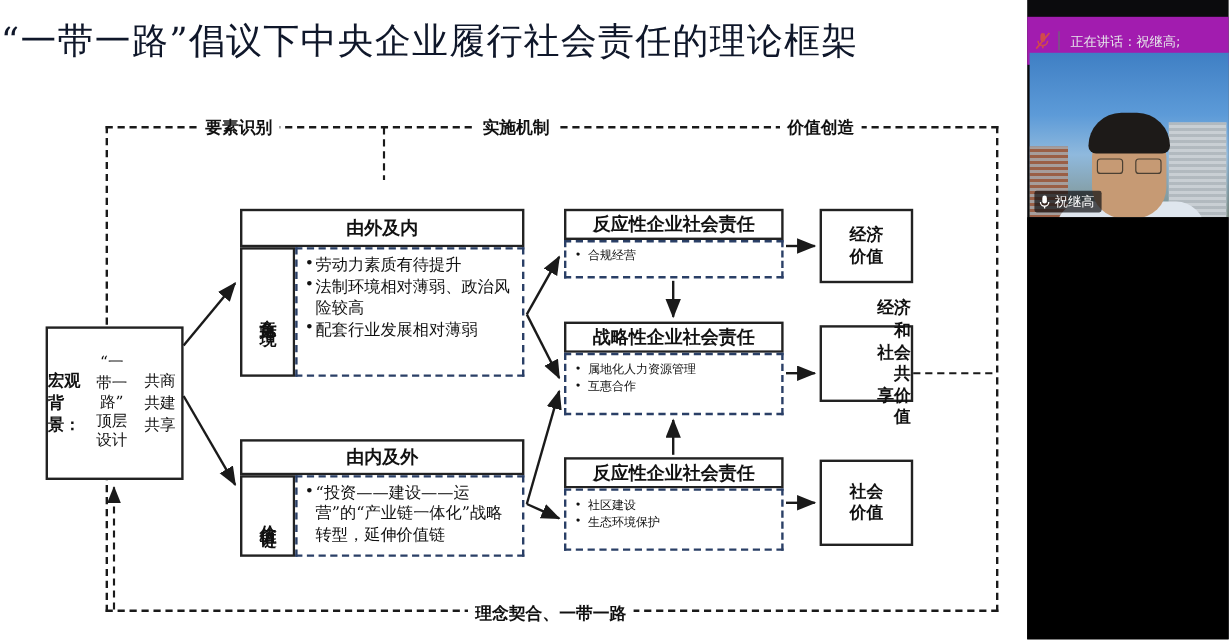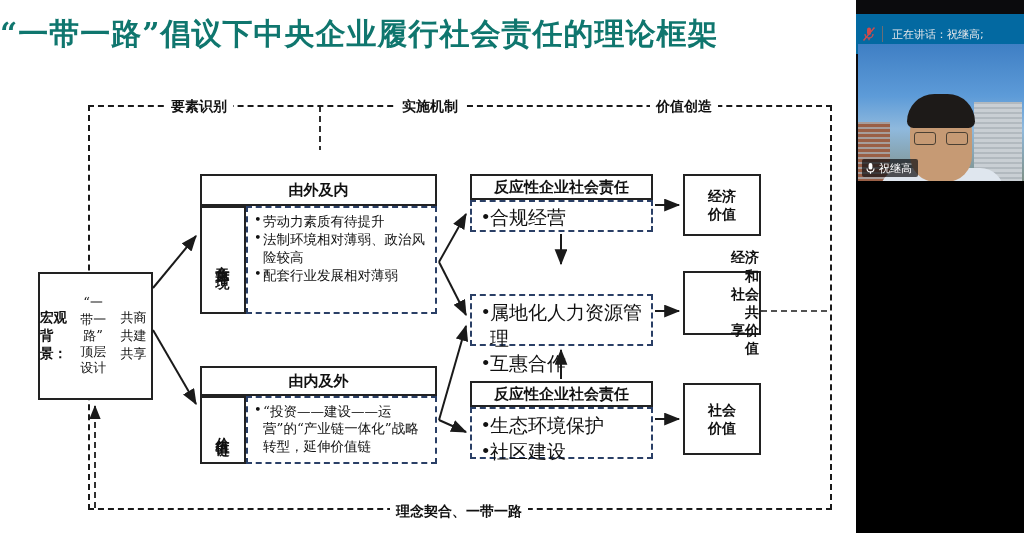--- a/index.html
+++ b/index.html
@@ -4,21 +4,21 @@
 <style>
   html,body{margin:0;padding:0;background:#fff;}
   body{width:1024px;height:533px;position:relative;overflow:hidden;
        font-family:"DejaVu Sans","Liberation Sans",sans-serif;}
 
   
   #slide{position:absolute;left:0;top:0;width:856px;height:533px;background:#fff;overflow:hidden;}
 
   #slide-title{position:absolute;left:0;top:14px;width:716px;text-align:center;
       font-family:"DejaVu Serif","Liberation Serif",serif;
-      font-weight:bold;font-size:30px;color:#0f766e;letter-spacing:1px;white-space:nowrap;}
+      font-weight:normal;font-size:30px;color:#0f172a;letter-spacing:1px;white-space:nowrap;}
 
   
   #outer-frame{position:absolute;left:88px;top:105px;width:744px;height:405px;
       border:2px dashed #1a1a1a;box-sizing:border-box;}
 
   .frame-label{position:absolute;background:#fff;padding:0 6px;
       font-family:"DejaVu Serif","Liberation Serif",serif;
       font-weight:bold;font-size:14px;color:#111;white-space:nowrap;}
 
   
@@ -45,33 +45,33 @@
       font-family:"DejaVu Serif","Liberation Serif",serif;font-weight:bold;font-size:14px;color:#111;
       writing-mode:vertical-rl;text-orientation:upright;letter-spacing:3px;}
 
   
   .bullets{position:absolute;box-sizing:border-box;padding:5px 4px 4px 6px;
       font-family:"DejaVu Serif","Liberation Serif",serif;font-size:13.5px;color:#111;line-height:1.28;}
   .bullets div{position:relative;padding-left:9px;margin-bottom:1px;}
   .bullets div:before{content:"\2022";position:absolute;left:0;top:-1px;font-size:13px;}
 
   .csr-bullets{position:absolute;box-sizing:border-box;padding:6px 4px 4px 8px;
-      font-family:Liberation Mono, monospace;font-size:19px;color:#111;line-height:1.35;}
+      font-family:Liberation Sans, sans-serif;font-size:10px;color:#111;line-height:1.35;}
   .csr-bullets div{position:relative;padding-left:10px;}
   .csr-bullets div:before{content:"\2022";position:absolute;left:0;top:-1px;}
 
   
   .vbox{display:flex;align-items:center;justify-content:center;text-align:right;
         font-weight:bold;font-size:14px;line-height:1.3;}
 
   svg.wires{position:absolute;left:0;top:0;width:856px;height:533px;overflow:visible;pointer-events:none;}
 
   
   #video-panel{position:absolute;left:856px;top:0;width:168px;height:533px;background:#0b0b0d;}
-  #speaking-bar{position:absolute;left:0;top:14px;width:168px;height:40px;background:#0369a1;
+  #speaking-bar{position:absolute;left:0;top:14px;width:168px;height:40px;background:#a21caf;
       display:flex;align-items:center;}
   #mic-muted{width:26px;display:flex;align-items:center;justify-content:center;}
   #bar-divider{width:1px;height:16px;background:#6a6d75;}
   #speaking-text{flex:1;padding-left:9px;font-size:11px;color:#e6e7ea;white-space:nowrap;
       font-family:"DejaVu Sans","Liberation Sans",sans-serif;}
 
   #video-tile{position:absolute;left:2px;top:44px;width:192px;height:137px;overflow:hidden;
       background:linear-gradient(#3f7fc4 0%,#5d9bd8 38%,#8fb9dd 62%,#7e8f86 100%);}
   .bldg{position:absolute;background:#c9cfd4;}
   .bldg:before{content:"";position:absolute;left:0;top:0;right:0;bottom:0;
@@ -123,31 +123,32 @@
   <div class="bullets" style="left:248px;top:398px;width:188px;height:64px;">
     <div>“投资——建设——运营”的“产业链一体化”战略转型，延伸价值链</div>
   </div>
 
   <div class="hdr" style="left:470px;top:174px;width:183px;height:26px;">反应性企业社会责任</div>
   <div class="dbox" style="left:470px;top:200px;width:183px;height:32px;"></div>
   <div class="csr-bullets" style="left:472px;top:201px;width:180px;">
     <div>合规经营</div>
   </div>
 
+  <div class="hdr" style="left:470px;top:268px;width:183px;height:26px;">战略性企业社会责任</div>
   <div class="dbox" style="left:470px;top:294px;width:183px;height:52px;"></div>
   <div class="csr-bullets" style="left:472px;top:296px;width:180px;">
     <div>属地化人力资源管理</div>
     <div>互惠合作</div>
   </div>
 
   <div class="hdr" style="left:470px;top:381px;width:183px;height:26px;">反应性企业社会责任</div>
   <div class="dbox" style="left:470px;top:407px;width:183px;height:52px;"></div>
   <div class="csr-bullets" style="left:472px;top:409px;width:180px;">
+    <div>社区建设</div>
     <div>生态环境保护</div>
-    <div>社区建设</div>
   </div>
 
   <div class="sbox vbox" style="left:683px;top:174px;width:78px;height:62px;white-space:pre-line;">经济
 价值</div>
   <div class="sbox vbox" style="left:683px;top:271px;width:78px;height:64px;white-space:pre-line;padding-left:39px;">经济和
 社会共
 享价值</div>
   <div class="sbox vbox" style="left:683px;top:383px;width:78px;height:72px;white-space:pre-line;">社会
 价值</div>
 

